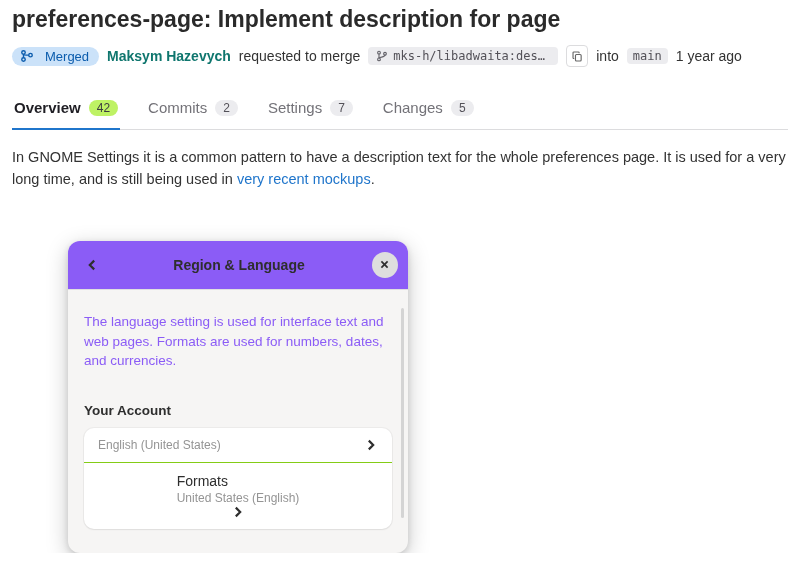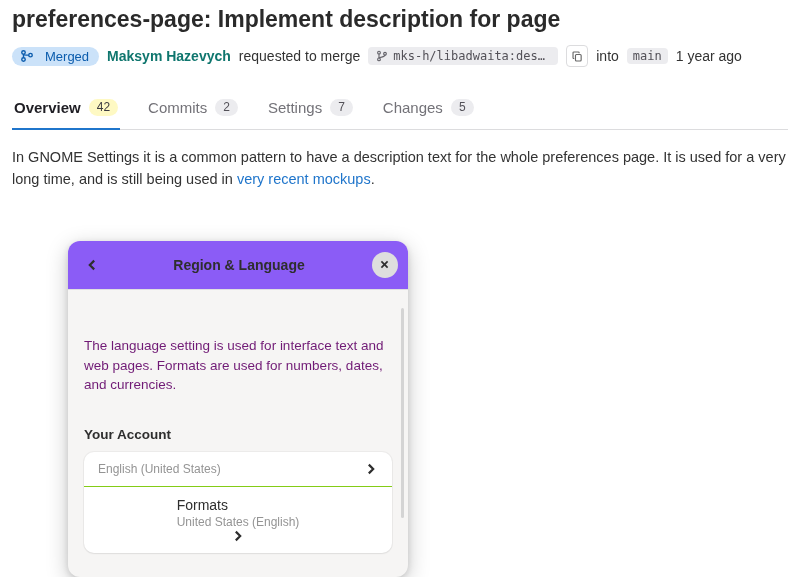--- a/index.html
+++ b/index.html
@@ -99,20 +99,21 @@
       color: #333;
     }
     .tabs {
       display: flex;
       gap: 26px;
       margin-top: 22px;
       border-bottom: 1px solid #dcdcde;
     }
     .tab {
       display: flex;
+      align-items: center;
       gap: 8px;
       padding: 10px 2px 12px 2px;
       font-size: 15px;
       font-weight: 500;
       color: #737278;
       cursor: pointer;
       border-bottom: 2px solid transparent;
       margin-bottom: -1px;
     }
     .tab.active {
@@ -122,21 +123,21 @@
     }
     .tab-count {
       background: #ececef;
       color: #535158;
       border-radius: 10px;
       padding: 1px 8px;
       font-size: 12px;
       font-weight: 500;
     }
     .tab.active .tab-count {
-      background: #fef9c3;
+      background: #bef264;
       color: #3c3b40;
     }
     .description {
       margin-top: 16px;
       font-size: 14.5px;
       line-height: 1.55;
       color: #333;
     }
     .description a {
       color: #1f75cb;
@@ -196,23 +197,22 @@
       stroke-width: 2.5;
       fill: none;
     }
     .mockup-body {
       padding: 22px 16px 24px 16px;
       position: relative;
     }
     .mockup-desc {
       font-size: 13.5px;
       line-height: 1.45;
-      color: #701a75;
+      color: #8b5cf6;
       margin-bottom: 32px;
-      margin-top: 24px;
     }
     .mockup-section-title {
       font-size: 13.5px;
       font-weight: 700;
       color: #2e2e2e;
       margin-bottom: 10px;
     }
     .mockup-list {
       background: #fff;
       border-radius: 10px;

